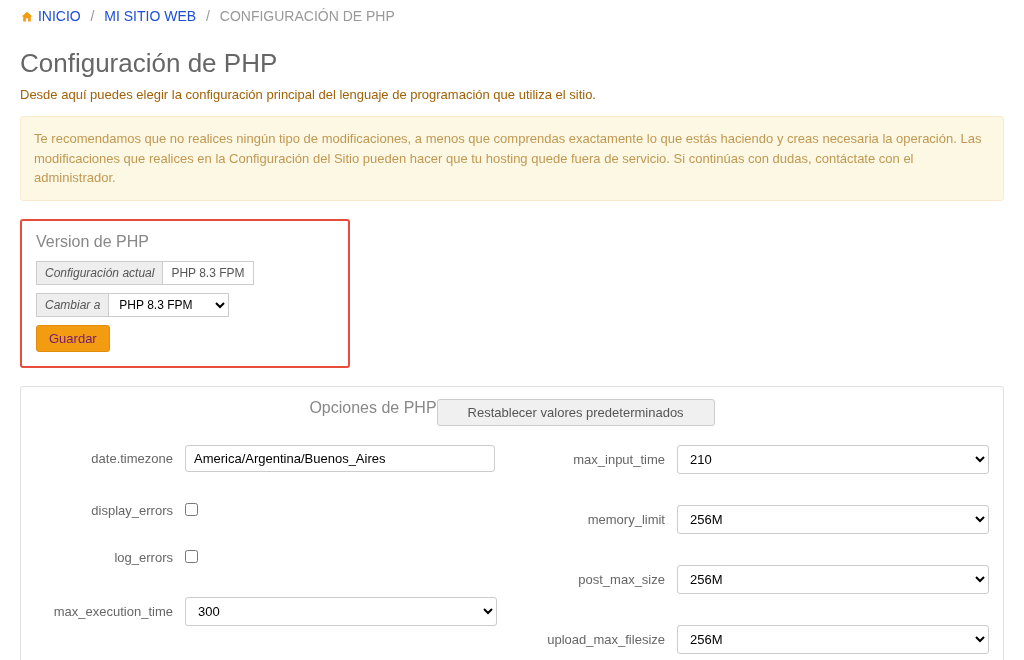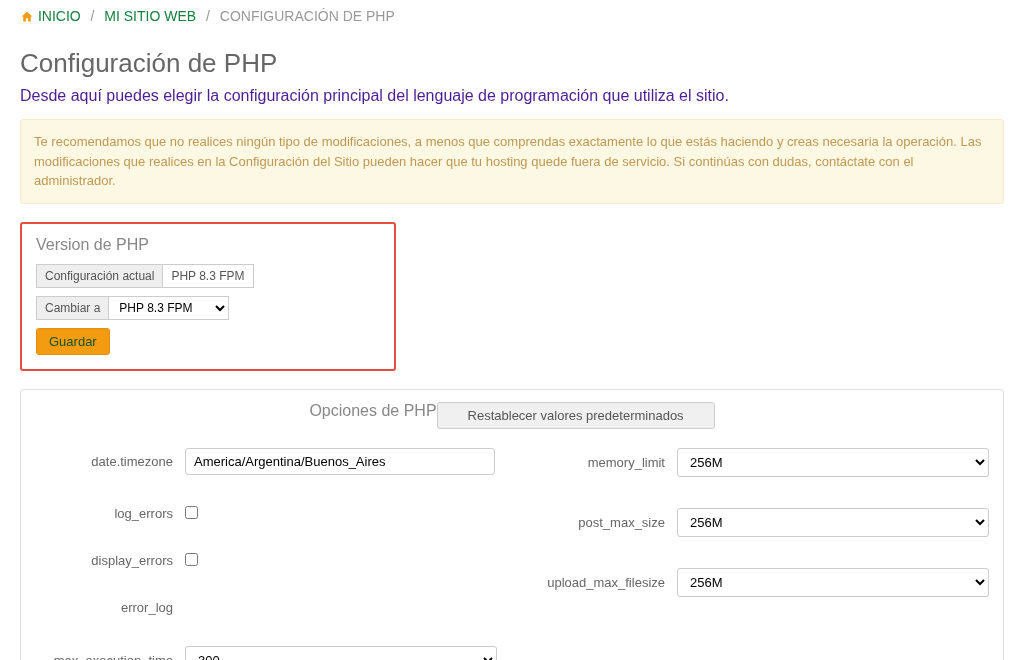--- a/index.html
+++ b/index.html
@@ -1,59 +1,59 @@
 <!DOCTYPE html>
 <html><head>
   <meta charset="utf-8">
   <style>
     * { box-sizing: border-box; margin: 0; padding: 0; }
     body { font-family: "Helvetica Neue", Arial, sans-serif; font-size: 13px; color: #666; background: #fff; padding: 0 20px 20px 20px; }
     
     .breadcrumb { padding: 8px 0; font-size: 14px; }
-    .breadcrumb a { color: #15803d; text-decoration: none; text-align: right; }
+    .breadcrumb a { color: #1d4ed8; text-decoration: none; text-align: right; }
     .breadcrumb .sep { color: #999; margin: 0 6px; }
     .breadcrumb .current { color: #999; }
     .home-icon { display: inline-block; vertical-align: -2px; }
     
     h1 { font-size: 26px; font-weight: 300; color: #666; margin: 14px 0 8px 0; }
-    p.sub { color: #4c1d95; font-size: 16px; margin-bottom: 14px; }
+    p.sub { color: #a16207; font-size: 13px; margin-bottom: 14px; }
     
     .alert-warning {
       background: #fcf8e3;
       border: 1px solid #faebcc;
       color: #c09853;
       padding: 12px 13px;
       border-radius: 3px;
       margin-bottom: 18px;
       font-size: 13px;
       line-height: 1.5;
     }
     
     .panel {
       border: 1px solid #e0e0e0;
       border-radius: 3px;
       padding: 12px 14px 14px 14px;
       margin-bottom: 18px;
     }
-    .panel-highlight { border: 2px solid #e74c3c; width: 376px; }
+    .panel-highlight { border: 2px solid #e74c3c; width: 330px; }
     .panel h2 { font-size: 16px; font-weight: 400; color: #888; margin-bottom: 10px; }
     
     .input-group { display: inline-flex; margin-bottom: 8px; }
     .input-group .addon {
-      background: #eee; border: 1px solid #ccc; padding: 4px 8px; font-size: 12px; color: #555;
+      background: #eee; border: 1px solid #ccc; padding: 4px 8px; font-size: 12px; color: #555; font-style: italic;
     }
     .input-group .value {
       border: 1px solid #ccc; border-left: 0; padding: 4px 8px; font-size: 12px; background: #fff; color: #555;
     }
     .input-group select {
       border: 1px solid #ccc; border-left: 0; padding: 3px 6px; font-size: 12px; min-width: 120px; background: #fff;
     }
     
     .btn-primary {
-      background: #f39c12; border: 1px solid #e08e0b; color: #14532d;
+      background: #f39c12; border: 1px solid #e08e0b; color: #701a75;
       padding: 5px 12px; font-size: 13px; border-radius: 3px; cursor: pointer;
     }
     .btn-default {
       background: #f0f0f0; border: 1px solid #ccc; color: #555;
       padding: 5px 30px; font-size: 13px; border-radius: 3px; cursor: pointer;
     }
     
     .options-header {
       display: flex; justify-content: center; align-items: center; margin-bottom: 18px;
     }
@@ -118,42 +118,46 @@
     <button class="btn-default">Restablecer valores predeterminados</button>
   </div>
 
   <div class="form-grid">
     <div class="form-col col-left">
       <div class="form-row">
         <label>date.timezone</label>
         <div class="ctrl"><input type="text" value="America/Argentina/Buenos_Aires" style=""></div>
       </div>
       <div class="form-row">
-        <label>log_errors</label>
-        <div class="ctrl"><input type="checkbox" style=""></div>
-      </div>
-      <div class="form-row">
         <label>display_errors</label>
         <div class="ctrl"><input type="checkbox" style=""></div>
       </div>
       <div class="form-row">
-        <label>error_log</label>
-        <div class="ctrl"></div>
+        <label>log_errors</label>
+        <div class="ctrl"><input type="checkbox" style=""></div>
       </div>
       <div class="form-row">
         <label>max_execution_time</label>
         <div class="ctrl">
           <select>
             <option>300</option>
           </select>
         </div>
       </div>
     </div>
 
     <div class="form-col">
+      <div class="form-row">
+        <label>max_input_time</label>
+        <div class="ctrl">
+          <select>
+            <option>210</option>
+          </select>
+        </div>
+      </div>
       <div class="form-row">
         <label>memory_limit</label>
         <div class="ctrl">
           <select>
             <option>256M</option>
           </select>
         </div>
       </div>
       <div class="form-row">
         <label>post_max_size</label>

